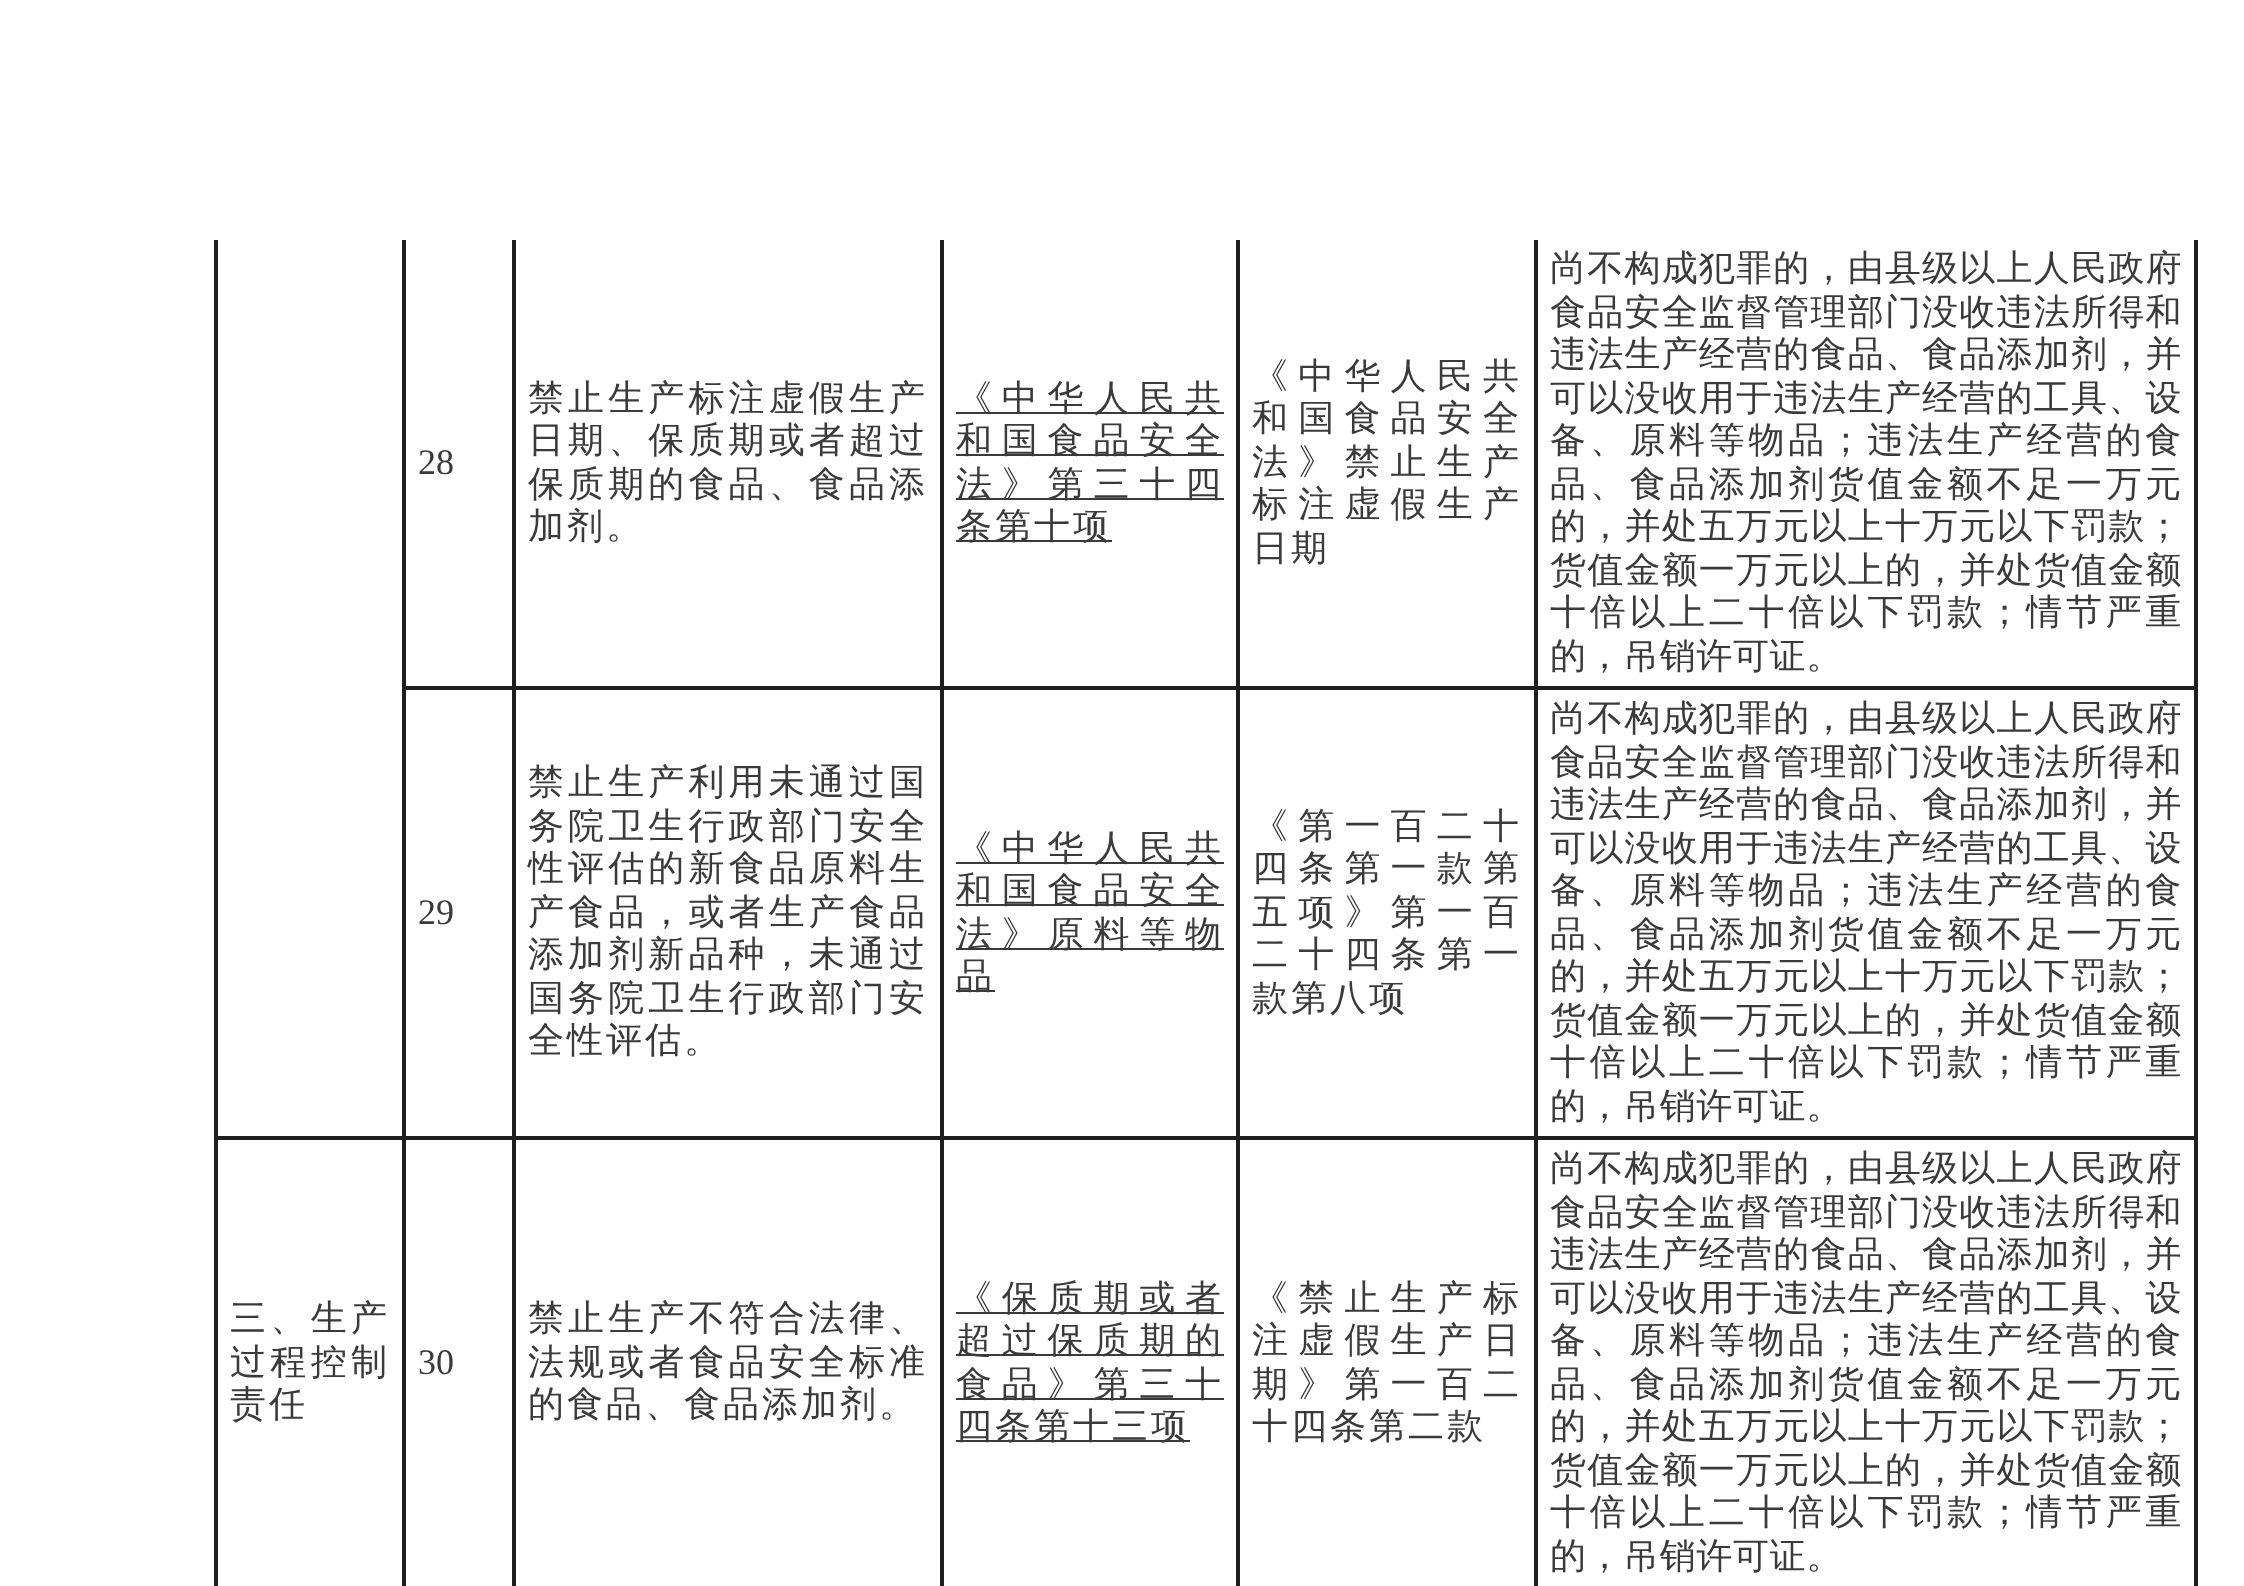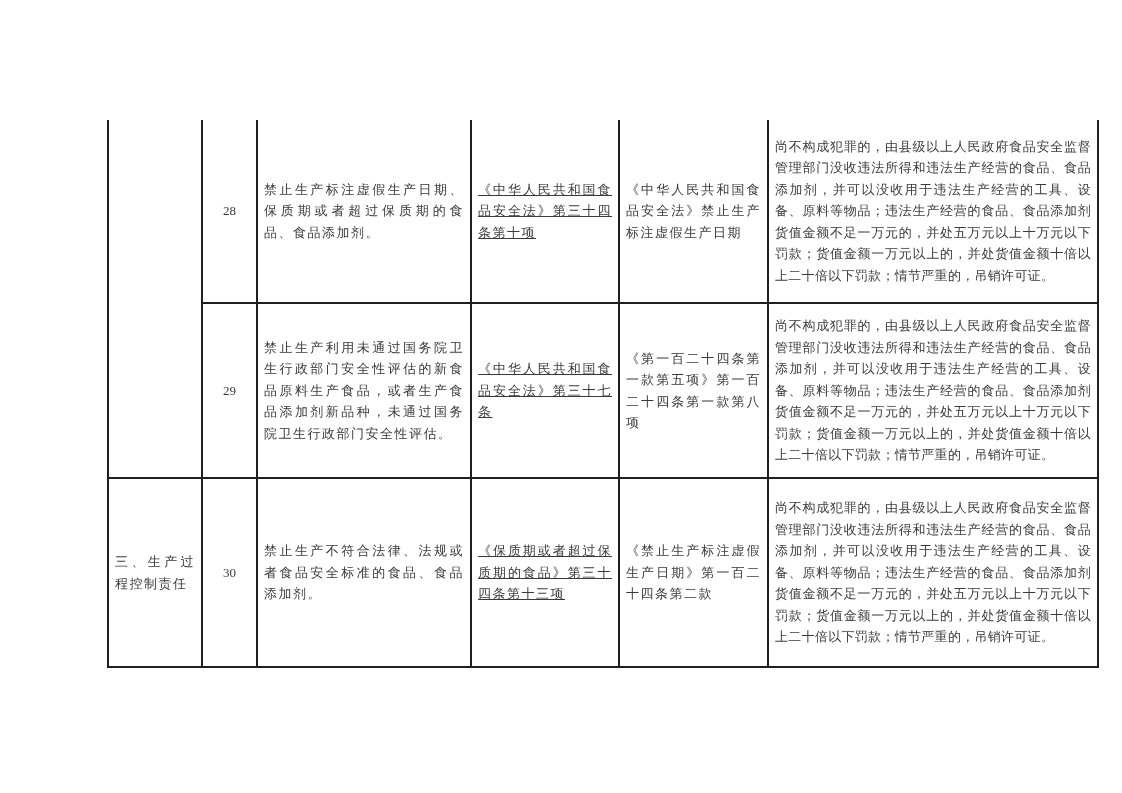--- a/index.html
+++ b/index.html
@@ -24,38 +24,37 @@
     position: absolute;
     left: 107px;
     top: 120px;
     border-collapse: collapse;
     table-layout: fixed;
     width: 906px;
   }
   table.regulation td {
     border: 2px solid #1f1f1f;
     vertical-align: middle;
-    font-size: 13px;
+    font-size: 18px;
     line-height: 21.5px;
     padding: 4px 6px;
     overflow: hidden;
     word-break: break-all;
   }
   
   tr.row-first td { border-top: none; }
 
   td.cat {
     width: 80px;
     text-align: justify;
     letter-spacing: 1.5px;
     padding: 4px 6px;
   }
   td.num {
     width: 41px;
-    text-align: center;
     padding: 4px 2px;
   }
   td.desc {
     width: 200px;
     text-align: justify;
     letter-spacing: 1.5px;
     padding: 4px 8px;
     font-family: Liberation Serif, serif;
   }
   td.law1 {
@@ -93,21 +92,21 @@
         <td class="num">28</td>
         <td class="desc">禁止生产标注虚假生产日期、保质期或者超过保质期的食品、食品添加剂。</td>
         <td class="law1">《中华人民共和国食品安全法》第三十四条第十项</td>
         <td class="law2">《中华人民共和国食品安全法》禁止生产标注虚假生产日期</td>
         <td class="pen">尚不构成犯罪的，由县级以上人民政府食品安全监督管理部门没收违法所得和违法生产经营的食品、食品添加剂，并可以没收用于违法生产经营的工具、设备、原料等物品；违法生产经营的食品、食品添加剂货值金额不足一万元的，并处五万元以上十万元以下罚款；货值金额一万元以上的，并处货值金额十倍以上二十倍以下罚款；情节严重的，吊销许可证。</td>
       </tr>
 
       <tr class="r29">
         <td class="num">29</td>
         <td class="desc">禁止生产利用未通过国务院卫生行政部门安全性评估的新食品原料生产食品，或者生产食品添加剂新品种，未通过国务院卫生行政部门安全性评估。</td>
-        <td class="law1">《中华人民共和国食品安全法》第三十七条</td>
+        <td class="law1">《中华人民共和国食品安全法》原料等物品</td>
         <td class="law2">《第一百二十四条第一款第五项》第一百二十四条第一款第八项</td>
         <td class="pen">尚不构成犯罪的，由县级以上人民政府食品安全监督管理部门没收违法所得和违法生产经营的食品、食品添加剂，并可以没收用于违法生产经营的工具、设备、原料等物品；违法生产经营的食品、食品添加剂货值金额不足一万元的，并处五万元以上十万元以下罚款；货值金额一万元以上的，并处货值金额十倍以上二十倍以下罚款；情节严重的，吊销许可证。</td>
       </tr>
 
       <tr class="r30">
         <td class="cat">三、生产过程控制责任</td>
         <td class="num">30</td>
         <td class="desc">禁止生产不符合法律、法规或者食品安全标准的食品、食品添加剂。</td>
         <td class="law1">《保质期或者超过保质期的食品》第三十四条第十三项</td>
         <td class="law2">《禁止生产标注虚假生产日期》第一百二十四条第二款</td>

